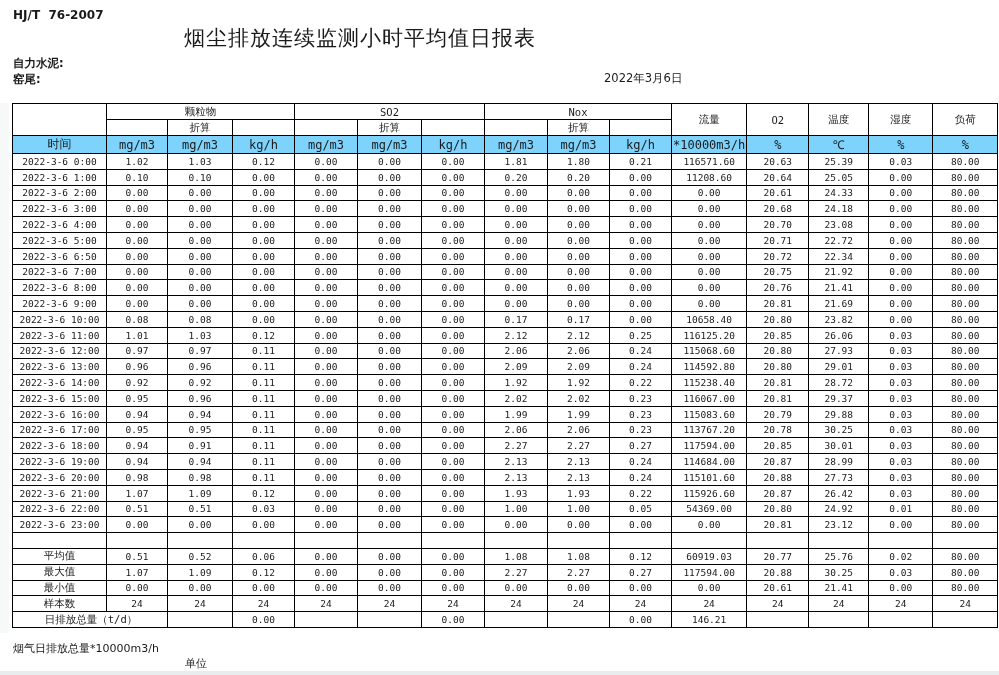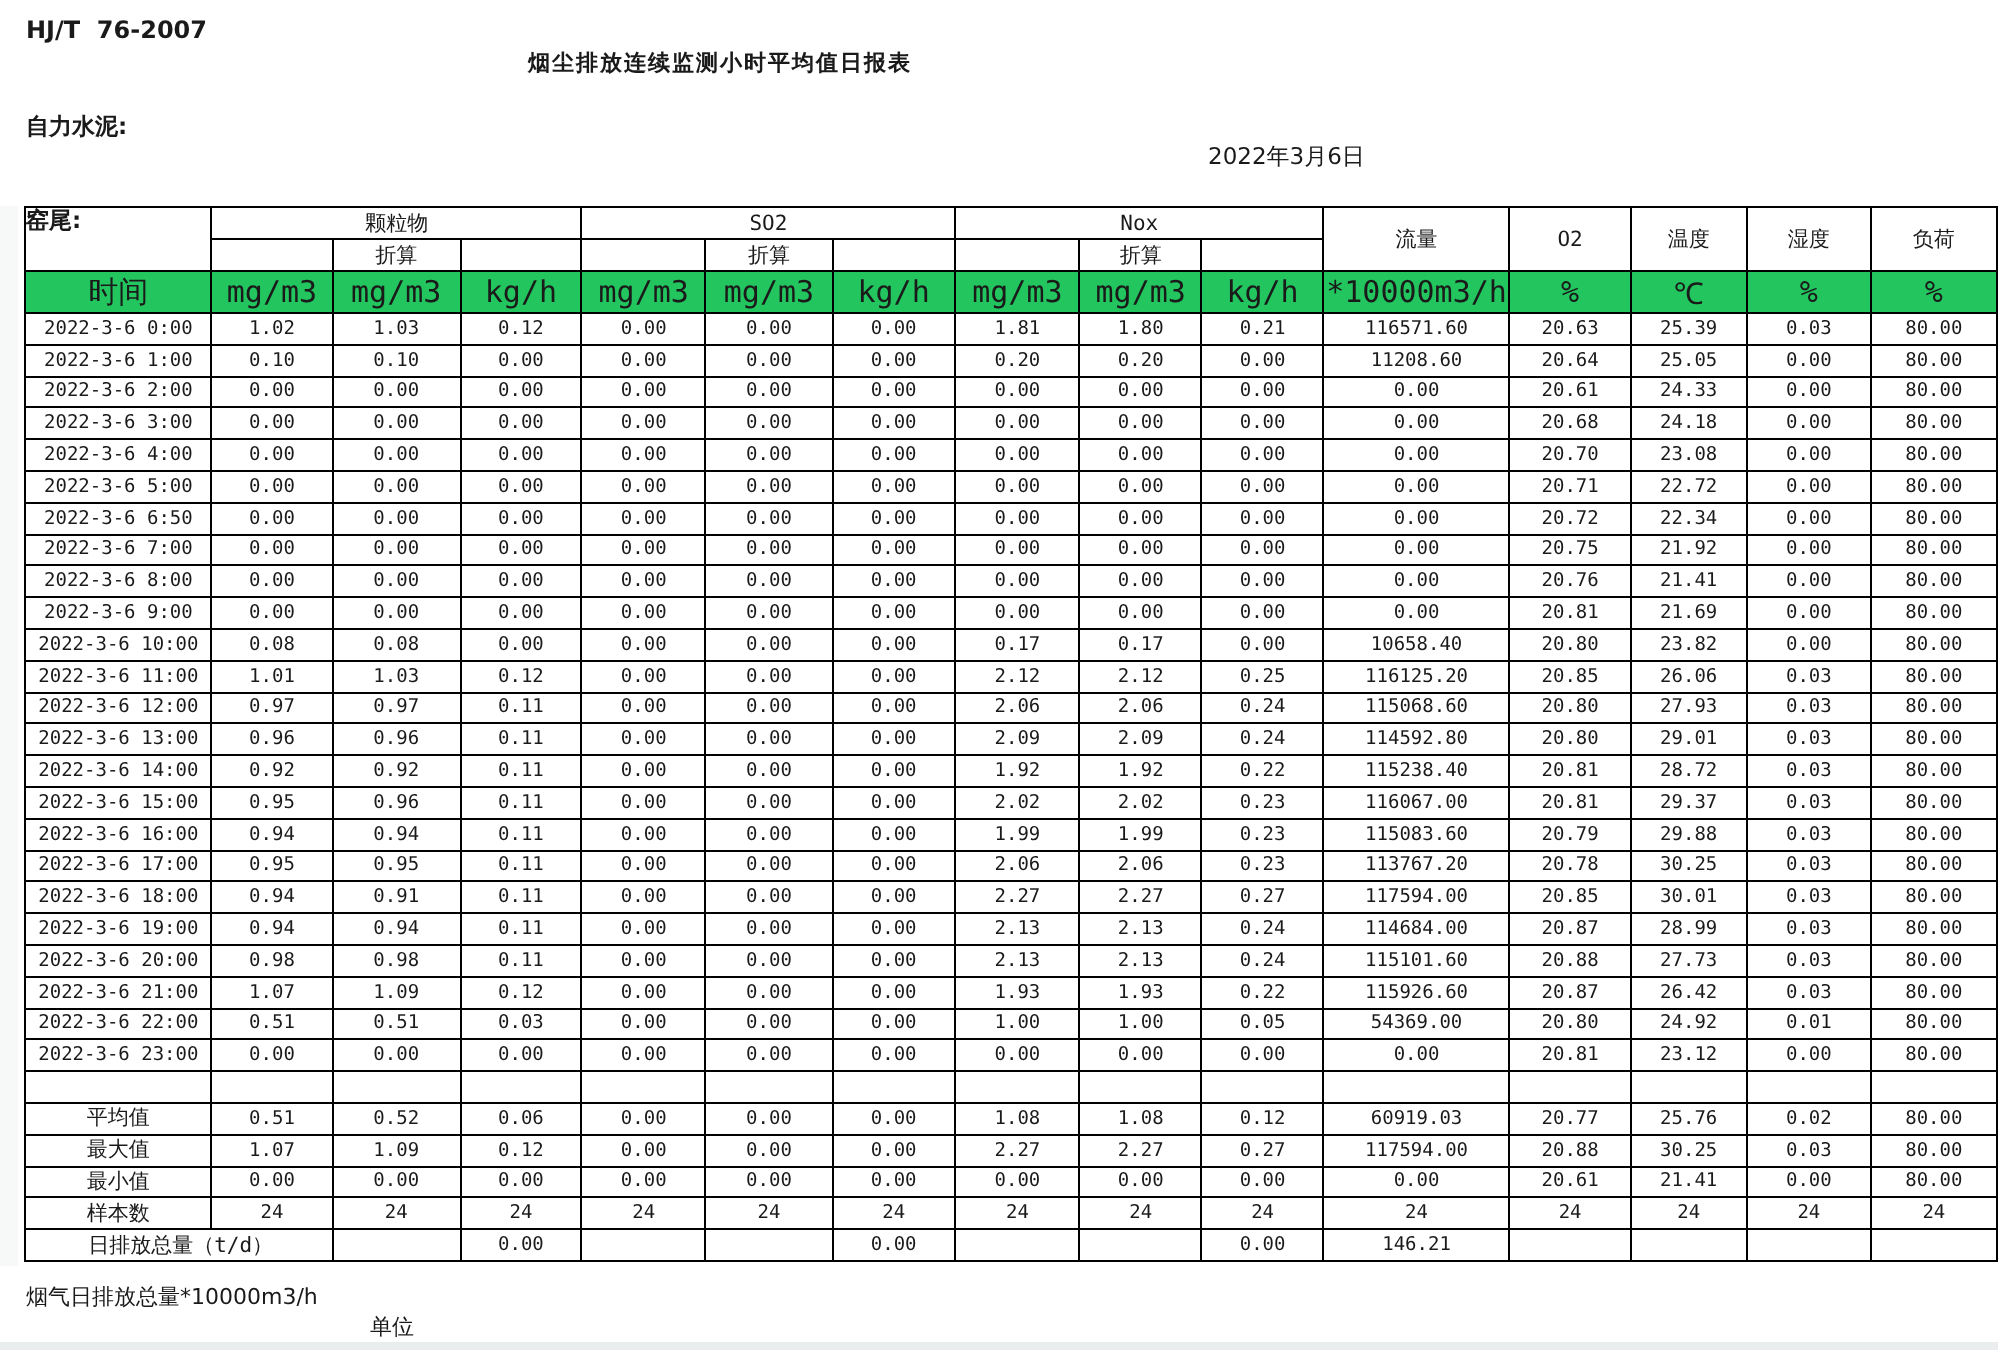--- a/index.html
+++ b/index.html
@@ -2,36 +2,36 @@
 <html><head>
 <meta charset="utf-8">
 <style>
   html,body{margin:0;padding:0;}
   body{
     width:999px;height:675px;position:relative;background:#ffffff;
     font-family:"DejaVu Sans",sans-serif;color:#1a1a1a;overflow:hidden;
   }
   .abs{position:absolute;}
   #std-code{left:13px;top:8px;font-size:12px;font-weight:bold;white-space:pre;text-align:right;}
-  #report-title{left:0;top:24px;width:720px;text-align:center;font-size:11px;font-weight:bold;letter-spacing:1px;}
+  #report-title{left:0;top:24px;width:720px;text-align:center;font-size:21px;font-weight:normal;letter-spacing:1px;}
   #company-line{left:13px;top:56px;font-size:11.5px;font-weight:bold;}
-  #location-line{left:13px;top:72px;font-size:11.5px;font-weight:bold;margin-top:31px;}
+  #location-line{left:13px;top:72px;font-size:11.5px;font-weight:bold;}
   #report-date{left:604px;top:71px;font-size:11.5px;text-align:right;}
   #footer-line1{left:13px;top:641px;font-size:11px;}
   #footer-line2{left:13px;top:656px;font-size:11px;margin-top:28px;}
   #footer-unit{left:185px;top:656px;font-size:11px;}
   #left-edge{left:0;top:103px;width:9px;height:530px;background:#f7f8f8;}
   #bottom-edge{left:0;bottom:0;width:999px;height:4px;background:#e9edee;}
 
   #report-table-wrap{left:12px;top:103px;}
   table{border-collapse:collapse;table-layout:fixed;font-family:"DejaVu Sans Mono",sans-serif;font-size:9.5px;}
   th,td{border:1px solid #000;overflow:hidden;white-space:nowrap;text-align:center;vertical-align:middle;padding:0 1px;font-weight:normal;}
   thead tr.group-row th{height:15px;font-size:10.5px;}
   thead tr.converted-row th{height:15px;font-size:10.5px;}
-  thead tr.unit-row th{height:16px;background:#22c55e;font-size:15px;margin-top:43px;}
+  thead tr.unit-row th{height:16px;background:#7dd3fc;font-size:12px;margin-top:43px;}
   thead th.time-head{font-size:10.5px;}
   tbody td{height:14.8px;}
   tbody tr.spacer-row td{height:14.8px;}
   tbody tr.summary-row td.row-label{font-size:10.5px;margin-left:31px;}
   tbody tr.daily-row td.row-label{text-align:center;padding-left:3px;font-size:10.5px;}
 </style>
 </head>
 <body>
 
 <div class="abs" id="left-edge"></div>

